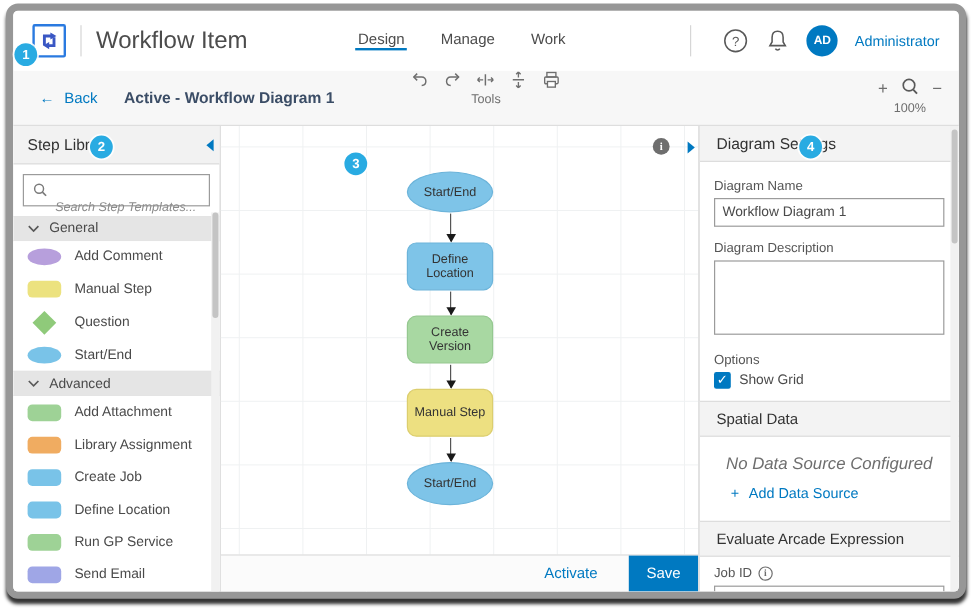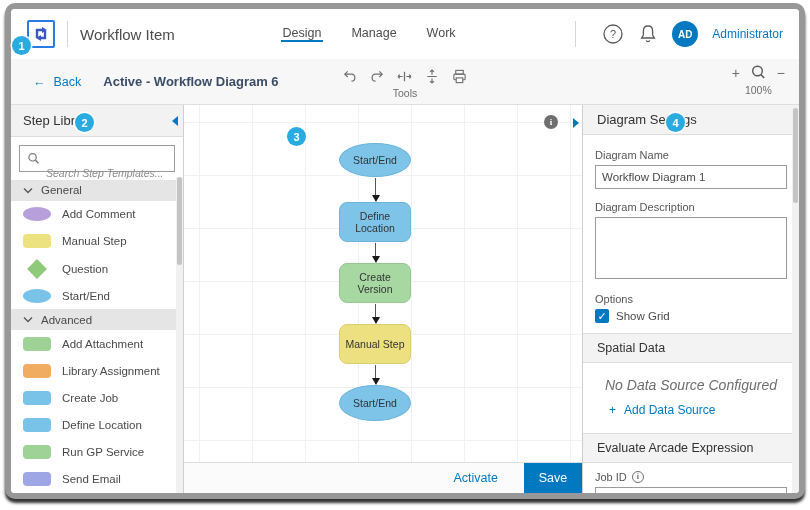--- a/index.html
+++ b/index.html
@@ -20,21 +20,21 @@
   
   .app-header {
     height: 50px; flex: 0 0 50px; background: #fff;
     display: flex; align-items: center; padding: 0 16px;
   }
   .logo-box {
     width: 28px; height: 28px; border: 2px solid #2a7ae0; border-radius: 2px;
     background: #fff; display: flex; align-items: center; justify-content: center;
   }
   .hdr-divider { width: 1px; height: 26px; background: #d6d6d6; margin: 0 12px; }
-  .app-title { font-size: 15px; color: #4c4c4c; }
+  .app-title { font-size: 20px; color: #4c4c4c; }
   .tab-strip { display: flex; align-items: center; height: 50px; gap: 26px; margin: 0 auto; }
   .tab {
     display: flex; align-items: center; font-size: 12.5px; color: #4c4c4c;
     border-bottom: 2px solid transparent; padding: 0 2px; cursor: pointer;
   }
   .tab.active { border-bottom-color: #0079c1; }
   .hdr-right { display: flex; align-items: center; gap: 14px; }
   .icon-btn { display: flex; align-items: center; justify-content: center; cursor: pointer; }
   .avatar {
     width: 26px; height: 26px; border-radius: 50%; background: #0079c1;
@@ -42,21 +42,21 @@
     display: flex; align-items: center; justify-content: center;
   }
   .admin-name { font-size: 12px; color: #0079c1; }
   
   .sub-toolbar {
     height: 46px; flex: 0 0 46px; background: #f7f7f7; border-bottom: 1px solid #dedede;
     position: relative; display: flex; align-items: center;
   }
   .back-group { display: flex; align-items: center; gap: 8px; margin-left: 22px; color: #0079c1; font-size: 12.5px; cursor: pointer; }
   .diagram-title { margin-left: 22px; font-size: 13px; font-weight: bold; color: #3b4d66; }
-  .tools-group { position: absolute; left: 50%; top: 10px; transform: translateX(-50%); text-align: center; }
+  .tools-group { position: absolute; left: 50%; top: 0; transform: translateX(-50%); text-align: center; }
   .tools-icons { display: flex; gap: 12px; align-items: center; justify-content: center; }
   .tools-label { font-size: 10.5px; color: #6e6e6e; margin-top: 3px; }
   .zoom-group { position: absolute; right: 14px; top: 5px; text-align: center; }
   .zoom-icons { display: flex; gap: 10px; align-items: center; color: #6e6e6e; }
   .zoom-glyph { font-size: 14px; color: #6e6e6e; cursor: pointer; }
   .zoom-level { font-size: 10.5px; color: #6e6e6e; margin-top: 3px; }
   
   .main { flex: 1; display: flex; min-height: 0; }
   
   .sidebar { width: 173px; flex: 0 0 173px; border-right: 1px solid #cfcfcf; background: #fff; display: flex; flex-direction: column; overflow: hidden; position: relative; }
@@ -199,21 +199,21 @@
       <div class="avatar">AD</div>
       <div class="admin-name">Administrator</div>
     </div>
   </div>
 
   <div class="sub-toolbar">
     <div class="back-group">
       <span>←</span>
       <span>Back</span>
     </div>
-    <div class="diagram-title">Active - Workflow Diagram 6</div>
+    <div class="diagram-title">Active - Workflow Diagram 1</div>
 
     <div class="tools-group">
       <div class="tools-icons">
         <span class="icon-btn">
           <svg width="15" height="15" viewBox="0 0 16 16">
               <path d="M5.5 2.5 L2.5 5.5 L5.5 8.5" fill="none" stroke="#6e6e6e" stroke-width="1.3"></path>
               <path d="M2.5 5.5 H9.5 C11.8 5.5 13.2 7.2 13.2 9.3 C13.2 11.4 11.8 13 9.5 13" fill="none" stroke="#6e6e6e" stroke-width="1.3"></path>
             </svg>
         </span>
         <span class="icon-btn">

